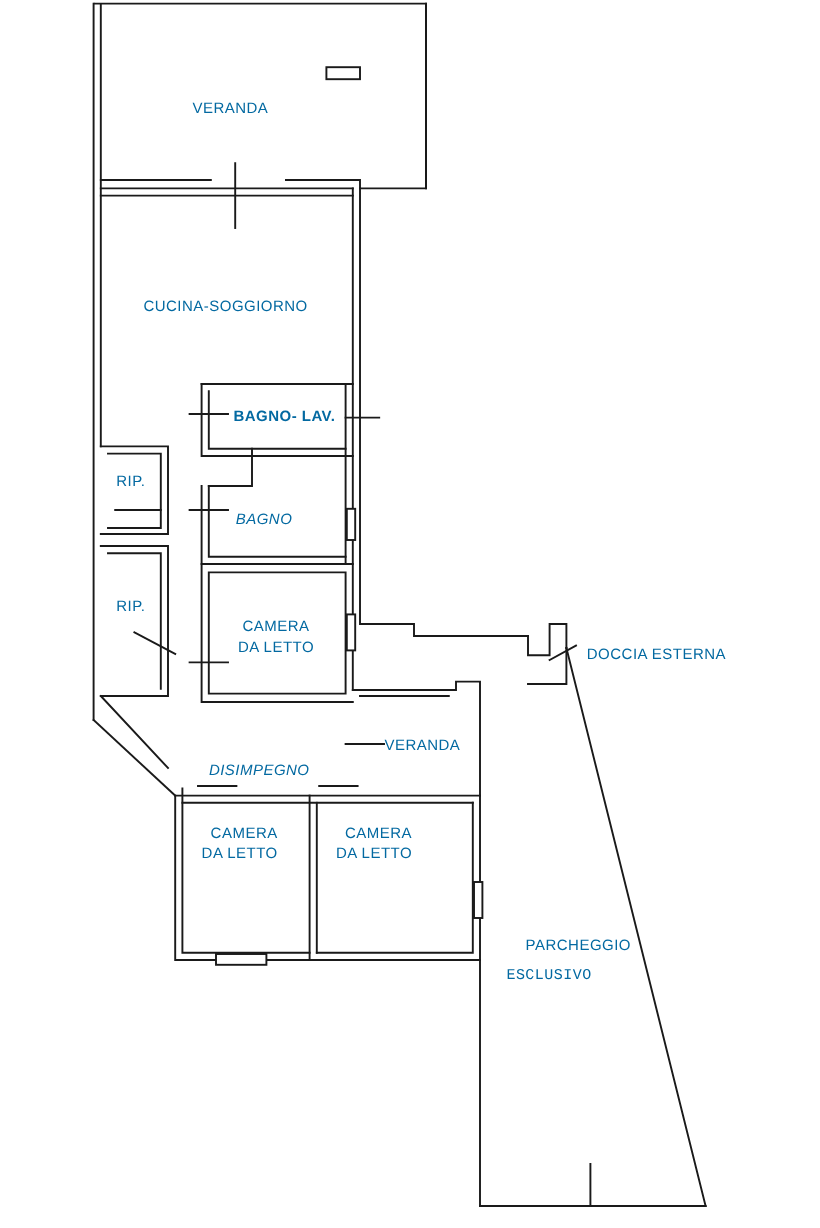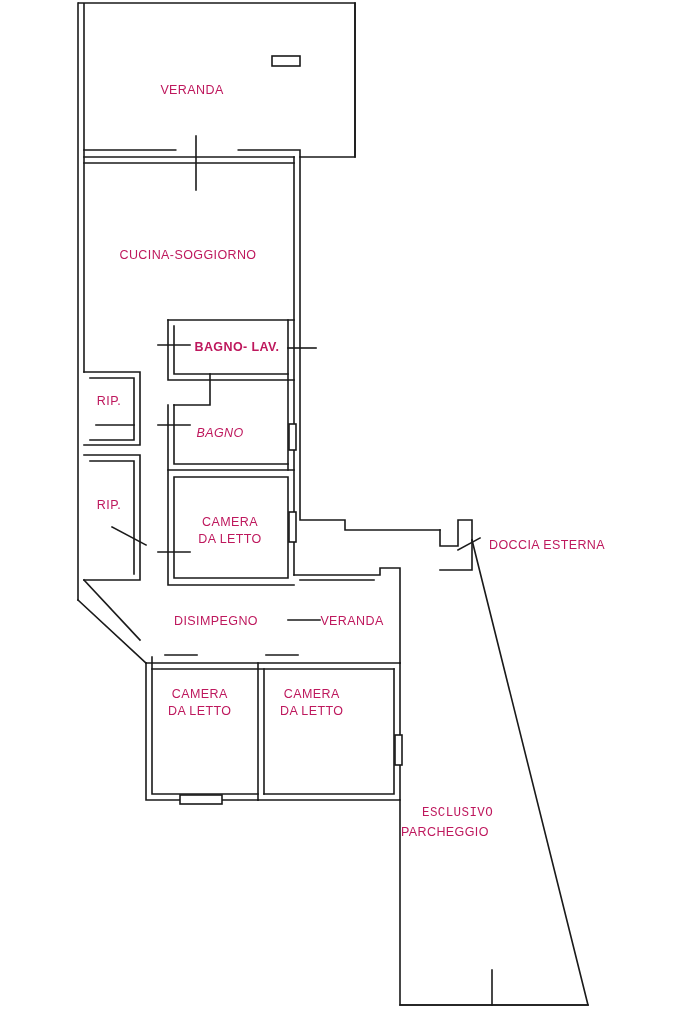--- a/index.html
+++ b/index.html
@@ -17,31 +17,31 @@
   }
   #plan svg {
     position: absolute;
     left: 0;
     top: 0;
   }
   .label {
     position: absolute;
     font-family: "Liberation Sans", sans-serif;
     font-size: 12.5px;
-    color: #be185d;
+    color: #0369a1;
     letter-spacing: 0.4px;
     white-space: pre;
     line-height: 17px;
   }
   .label.center {
     transform: translateX(-50%);
     text-align: center;
   }
   .label.left {
-    text-align: center;
+    text-align: right;
   }
 </style>
 </head>
 <body>
 
 <div id="plan">
 
   <svg width="683" height="1023" viewBox="0 0 683 1023" shape-rendering="geometricPrecision">
 
     <g fill="none" stroke="#1a1a1a" stroke-width="1.6" stroke-linecap="square">
@@ -120,23 +120,23 @@
   </svg>
 
   <div class="label center" style="left:192px; top:82px;">VERANDA</div>
   <div class="label center" style="left:188px; top:247px;">CUCINA-SOGGIORNO</div>
   <div class="label center" style="left:237px; top:339px;font-weight:bold;">BAGNO- LAV.</div>
   <div class="label center" style="left:220px; top:425px;font-style:italic;">BAGNO</div>
   <div class="label center" style="left:109px; top:393px;">RIP.</div>
   <div class="label center" style="left:109px; top:497px;">RIP.</div>
   <div class="label center" style="left:230px; top:514px;">CAMERA
 DA LETTO</div>
-  <div class="label center" style="left:216px; top:613px;">DISIMPEGNO</div>
+  <div class="label center" style="left:216px; top:634px;font-style:italic;">DISIMPEGNO</div>
   <div class="label center" style="left:352px; top:613px;">VERANDA</div>
   <div class="label left" style="left:168px; top:686px;">CAMERA
 DA LETTO</div>
   <div class="label left" style="left:280px; top:686px;">CAMERA
 DA LETTO</div>
   <div class="label left" style="left:489px; top:537px;">DOCCIA ESTERNA</div>
-  <div class="label left" style="left:401px; top:780px;margin-top:44px;">PARCHEGGIO</div>
+  <div class="label left" style="left:438px; top:780px;">PARCHEGGIO</div>
   <div class="label left" style="left:422px; top:805px;font-family:Liberation Mono, monospace;">ESCLUSIVO</div>
 
 </div>
 
 </body></html>

